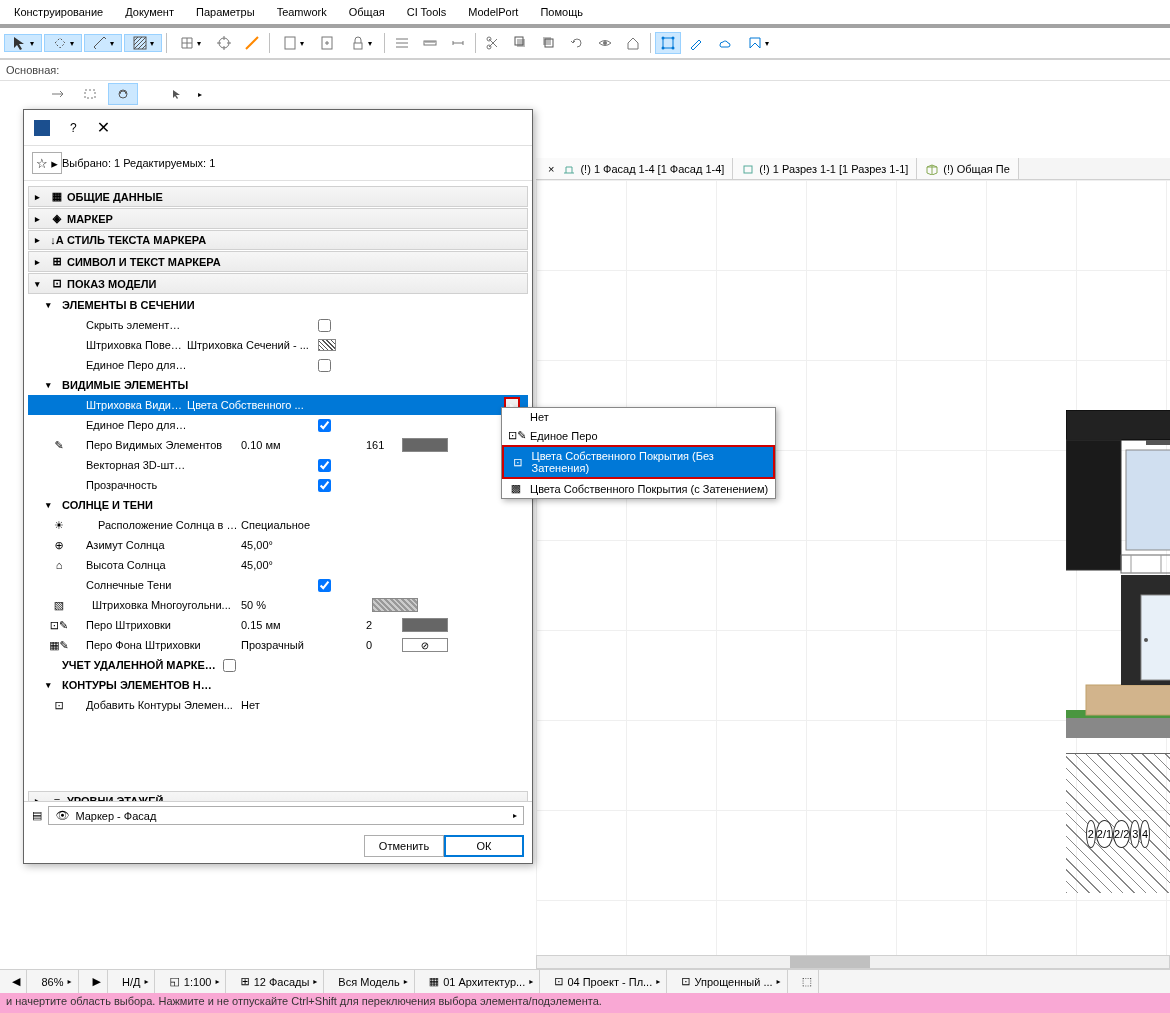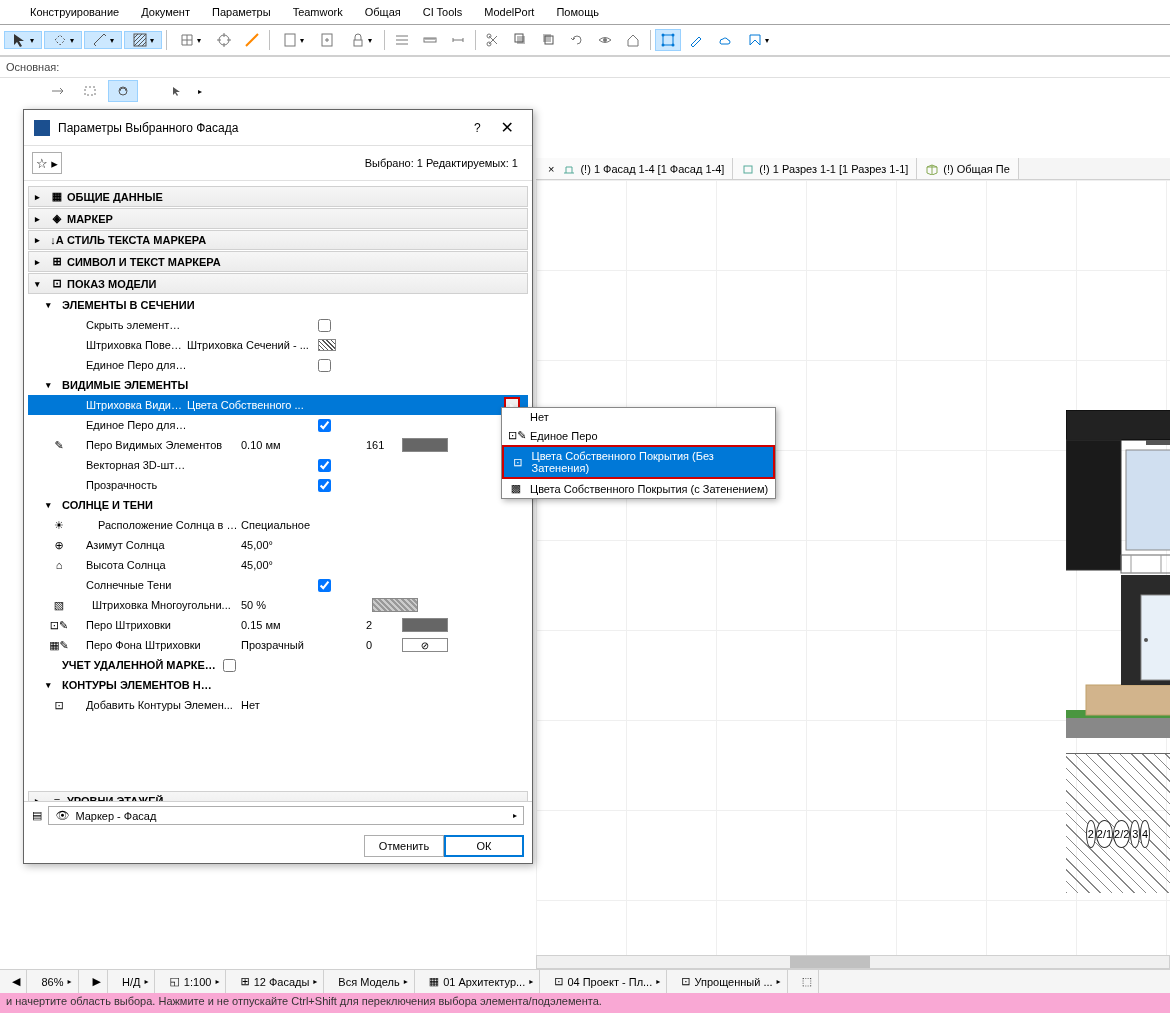--- a/index.html
+++ b/index.html
@@ -1,19 +1,19 @@
 <!DOCTYPE html>
 <html><head>
 <meta charset="utf-8">
 <style>
 * { margin: 0; padding: 0; box-sizing: border-box; font-family: 'Segoe UI', Tahoma, sans-serif; font-size: 11px; }
 body { background: #fff; width: 1170px; height: 1013px; position: relative; overflow: hidden; }
 
 
-.menubar { display: flex; background: #fff; padding: 2px 20px; gap: 2px; border-bottom: 1px solid #a3a3a3; }
+.menubar { display: flex; background: #fff; padding: 2px 4px; gap: 2px; border-bottom: 4px solid #a3a3a3; }
 .menubar span { padding: 4px 10px; cursor: pointer; }
 
 
 .toolbar { display: flex; background: #fff; padding: 2px 4px; gap: 2px; border-bottom: 2px solid #d0d0d0; align-items: center; height: 32px; }
 .tbtn { width: 26px; height: 22px; display: flex; align-items: center; justify-content: center; border: 1px solid transparent; cursor: pointer; }
 .tbtn.active { background: #cce8ff; border: 1px solid #99d1ff; }
 .tbtn-dd { width: 38px; display: flex; align-items: center; justify-content: center; border: 1px solid transparent; cursor: pointer; padding: 0 2px; }
 .tbtn-dd.active { background: #cce8ff; border: 1px solid #99d1ff; }
 .tsep { width: 1px; height: 20px; background: #c0c0c0; margin: 0 2px; }
 .drop-arrow { font-size: 8px; margin-left: 2px; }
@@ -28,21 +28,21 @@
 
 .dialog { position: absolute; left: 23px; top: 109px; width: 510px; background: #fff; border: 1px solid #646464; box-shadow: 2px 2px 8px rgba(0,0,0,0.3); z-index: 100; }
 .dialog-title { display: flex; align-items: center; padding: 8px 10px; border-bottom: 1px solid #e0e0e0; }
 .dialog-title-icon { width: 16px; height: 16px; background: #1b4f8f; margin-right: 8px; }
 .dialog-title-text { flex: 1; font-size: 12px; }
 .dialog-help { padding: 0 12px; cursor: pointer; font-size: 12px; }
 .dialog-close { padding: 0 8px; cursor: pointer; font-size: 16px; }
 
 .dialog-favrow { display: flex; align-items: center; padding: 6px 8px; border-bottom: 1px solid #e0e0e0; }
 .favbtn { width: 30px; height: 22px; border: 1px solid #adadad; display: flex; align-items: center; justify-content: center; cursor: pointer; font-size: 13px; }
-.fav-info { flex: 1; text-align: right; font-size: 11px; padding-right: 6px; }
+.fav-info { flex: 1; font-size: 11px; padding-right: 6px; }
 
 .dialog-body { padding: 4px; max-height: 620px; overflow-y: auto; }
 
 .section-hdr { display: flex; align-items: center; background: linear-gradient(#f6f6f6, #ececec); border: 1px solid #d0d0d0; padding: 3px 6px; margin: 1px 0; cursor: pointer; font-weight: bold; font-size: 11px; }
 .section-hdr .tri { width: 12px; font-size: 9px; }
 .section-hdr .sicon { width: 20px; text-align: center; }
 
 .prop-table { width: 100%; }
 .prop-row { display: flex; align-items: center; padding: 2px 4px; min-height: 20px; }
 .prop-row.subhdr { font-weight: bold; padding-left: 18px; }
@@ -378,21 +378,20 @@
     <div class="axis-mark">4</div>
   </div>
 </div>
 <div class="hscroll">
     <div class="hscroll-thumb"></div>
   </div>
 
 <div class="dialog">
   <div class="dialog-title">
     <div class="dialog-title-icon"></div>
-    <div class="dialog-title-text">Параметры Выбранного Фасада</div>
     <div class="dialog-help">?</div>
     <div class="dialog-close">✕</div>
   </div>
   <div class="dialog-favrow">
     <div class="favbtn">☆ ▸</div>
     <div class="fav-info">Выбрано: 1 Редактируемых: 1</div>
   </div>
   <div class="dialog-body">
     <div class="section-hdr">
         <span class="tri">▸</span>

